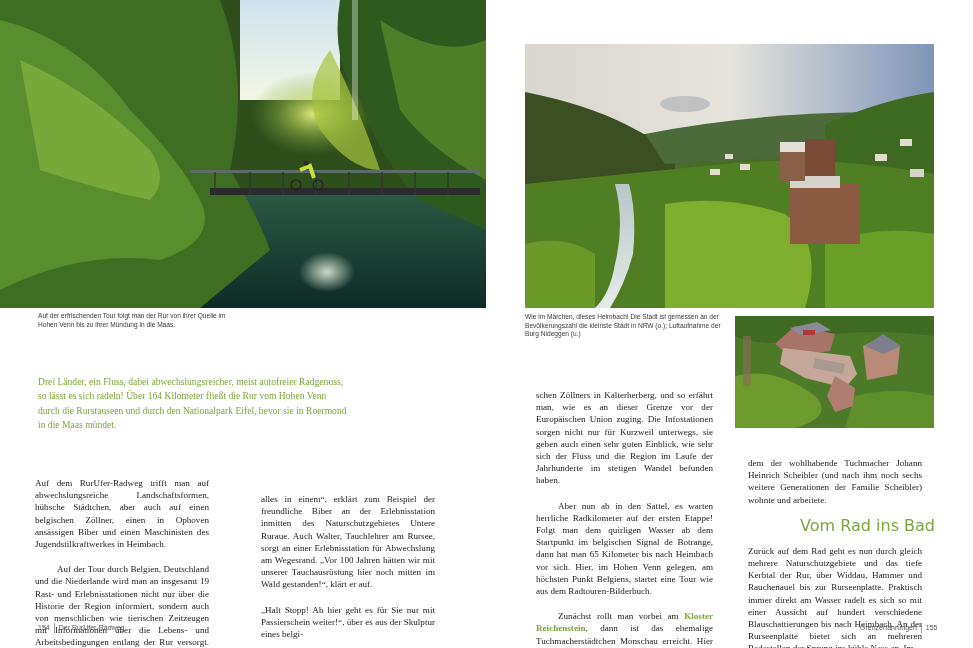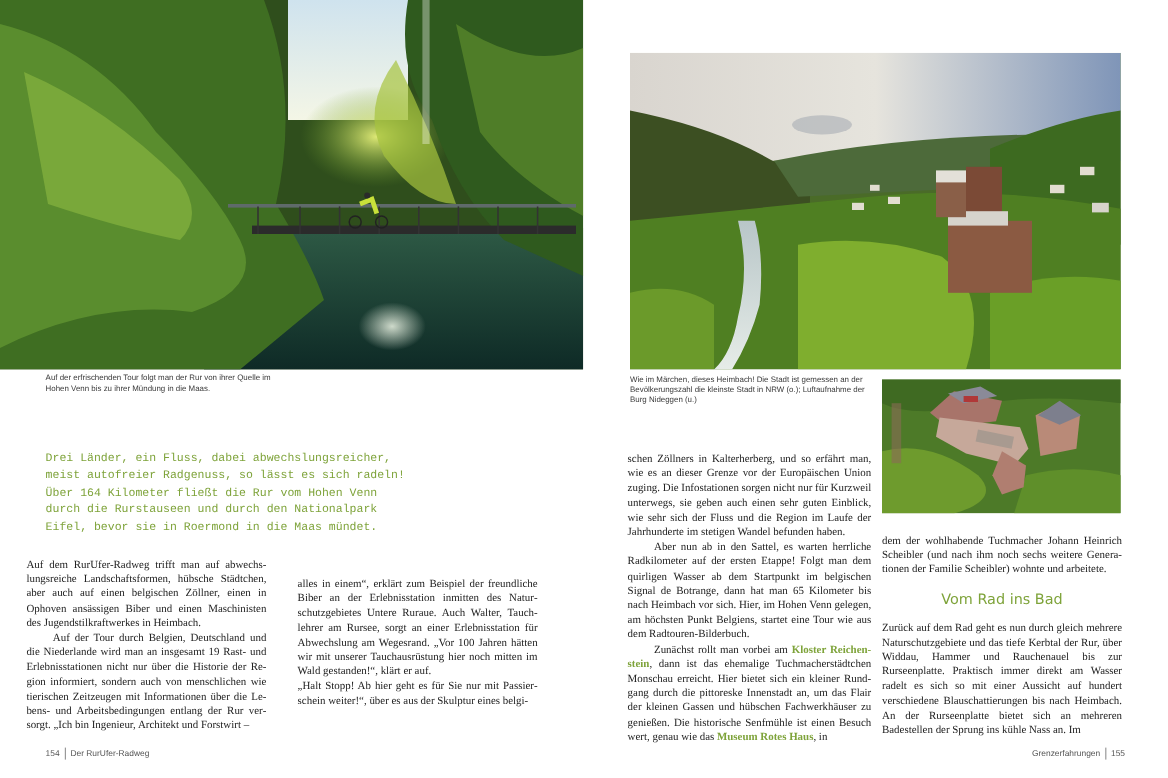--- a/index.html
+++ b/index.html
@@ -1,24 +1,24 @@
 <!DOCTYPE html>
 <html><head>
 <meta charset="utf-8">
 <style>
   html, body { margin:0; padding:0; }
   body { width:973px; height:648px; background:#ffffff; position:relative; overflow:hidden; font-family:"DejaVu Serif", serif; }
   .photo { position:absolute; overflow:hidden; }
   .photo svg { display:block; width:100%; height:100%; }
   .caption { position:absolute; font-family:"Liberation Sans", sans-serif; font-size:6.6px; line-height:8.6px; color:#3a3a3a; }
-  .lead { position:absolute; font-family:Liberation Mono, monospace; font-size:9.6px; line-height:14.4px; color:#7ea33a; }
+  .lead { position:absolute; font-family:Liberation Serif, serif; font-size:9.6px; line-height:14.4px; color:#7ea33a; }
   .col { position:absolute; font-family:"Liberation Serif", serif; font-size:9.1px; line-height:12.2px; color:#222; text-align:justify; hyphens:manual; }
-  .col p { margin:0; }
+  .col p { margin:13px; }
   .col p.indent { text-indent:22px; }
-  .subhead { font-family:"DejaVu Sans", sans-serif; font-size:12px; color:#7ea33a; margin:12px 0 11px 0; line-height:13px; text-align:center; }
+  .subhead { font-family:"DejaVu Sans", sans-serif; font-size:16px; color:#7ea33a; margin:12px 0 11px 0; line-height:13px; text-align:right; }
   .hl { color:#7ea33a; font-weight:bold; }
   .footer { position:absolute; font-family:"Liberation Sans", sans-serif; font-size:7px; color:#555; line-height:10px; }
   .footer .sep { display:inline-block; width:1px; height:10px; background:#999; vertical-align:middle; margin:0 4px; }
 </style>
 </head>
 <body>
 
 <div class="photo" style="left:0;top:0;width:486px;height:308px;" title="Cyclist crossing a metal footbridge over the Rur river surrounded by sunlit green forest">
   <svg viewBox="0 0 486 308" preserveAspectRatio="none">
     <defs>

